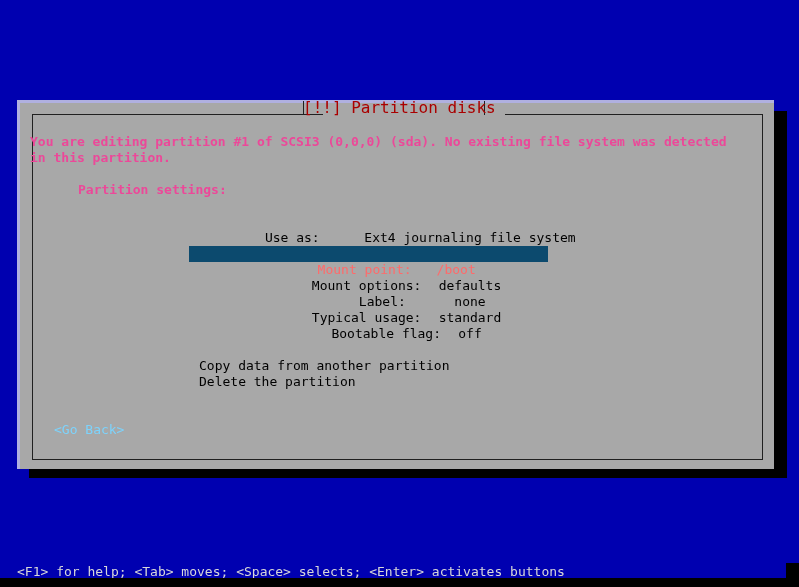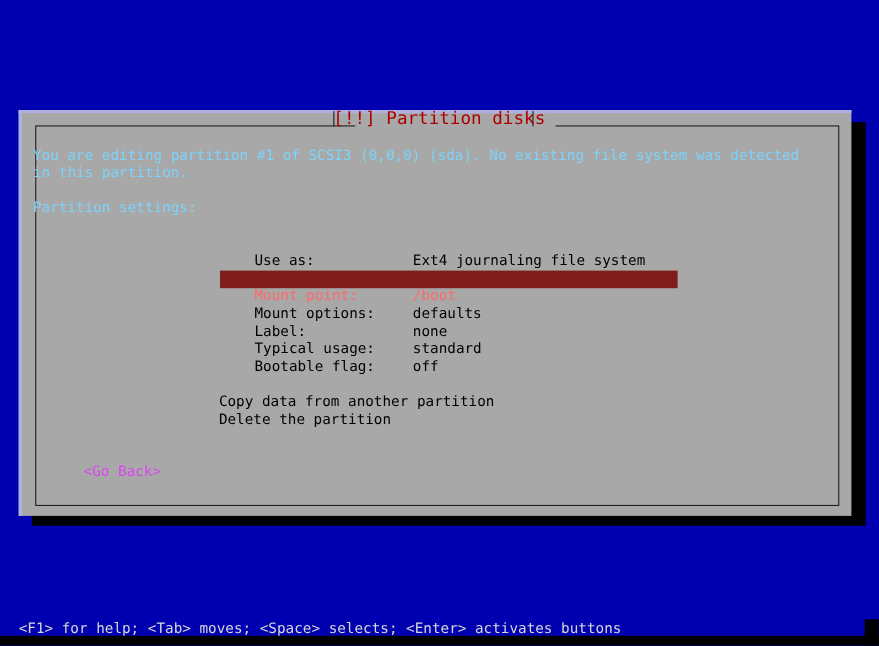--- a/index.html
+++ b/index.html
@@ -101,76 +101,78 @@
     color: #aa0000;
     font-size: 16px;
     line-height: 16px;
     white-space: pre;
   }
 
   
   .body-line {
     position: absolute;
     left: 30px;
-    color: #7dd3fc;
-    white-space: pre;
+    color: #ec4899;
+    white-space: pre;
+    font-weight: bold;
   }
   #intro-line-1 { top: 134px; }
   #intro-line-2 { top: 150px; }
-  #settings-heading { top: 182px; }
+  #settings-heading { top: 182px; margin-left: 48px; }
 
   
   #settings {
     position: absolute;
-    left: 200px;
+    left: 189px;
     top: 214px;
+    text-align: center;
   }
   .setting-row {
     position: relative;
     height: 16px;
     white-space: pre;
     color: #000000;
   }
   .setting-row .label {
     display: inline-block;
     width: 144px;
     white-space: pre;
   }
   .setting-row .value {
     white-space: pre;
   }
   
   .spacer-row { height: 16px; }
 
   
   .setting-row.selected {
-    background: #7f1d1d;
+    background: #0c4a6e;
     color: #ff6a6a;
-    width: 416px;
+    width: 359px;
   }
 
   
   #actions {
     position: absolute;
     left: 199px;
     top: 358px;
   }
   .action-item {
     height: 16px;
     white-space: pre;
     color: #000000;
   }
 
   
   #go-back {
     position: absolute;
-    left: 76px;
+    left: 54px;
     top: 422px;
     white-space: pre;
-    color: #d946ef;
+    color: #7dd3fc;
   }
 
   
   #help-bar {
     position: absolute;
     left: 0;
     top: 564px;
     width: 799px;
     color: #d8d8d8;
     white-space: pre;

